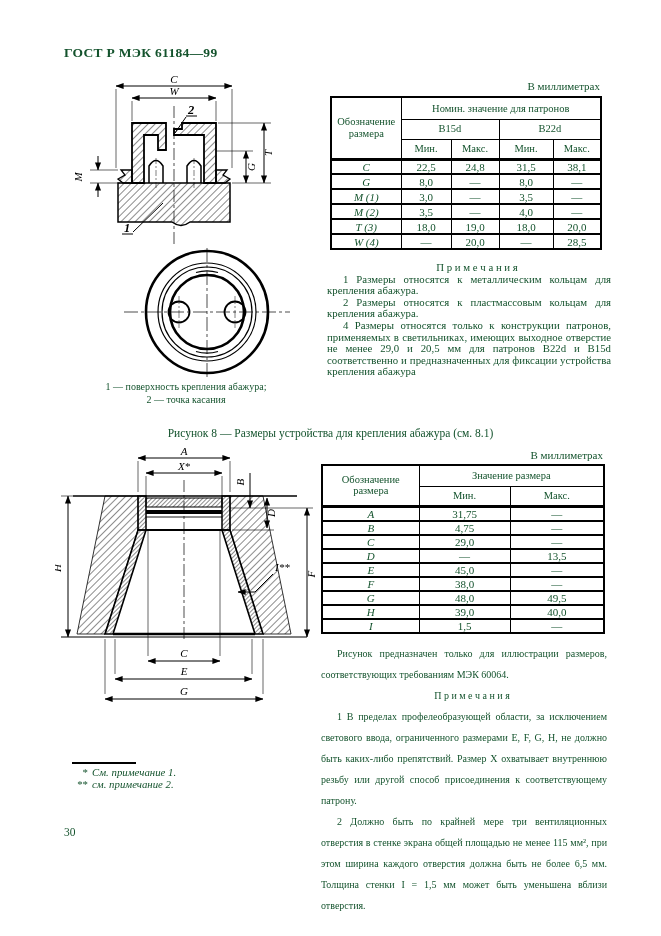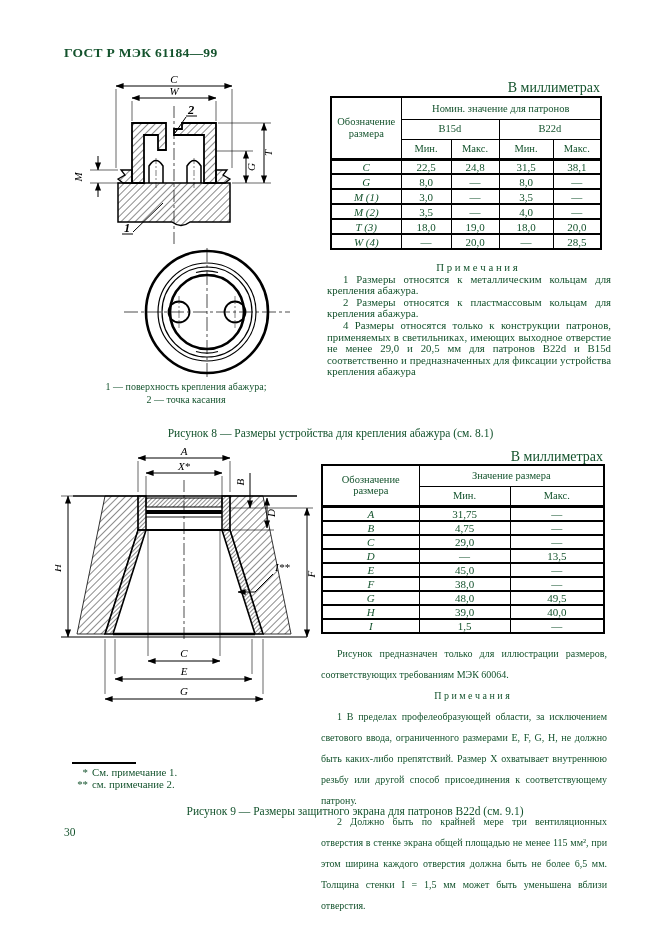--- a/index.html
+++ b/index.html
@@ -1,21 +1,21 @@
 <!DOCTYPE html>
 <html><head>
 <meta charset="utf-8">
 <style>
   * { margin:0; padding:0; box-sizing:border-box; }
   html,body { background:#ffffff; }
   .page { position:relative; width:661px; height:936px; background:#fff;
           font-family:"Liberation Serif", serif; color:#14532d; overflow:hidden; }
   .abs { position:absolute; }
   .doc-header { font-weight:bold; font-size:13.5px; letter-spacing:0.3px; }
-  .units { font-size:14px;margin-left:24px; }
+  .units { font-size:11px;margin-left:24px; }
   .pagenum { font-size:11.5px; }
   .caption { font-size:11.5px; text-align:center; }
 
   table { border-collapse:collapse; table-layout:fixed; background:#fff; }
   .dimtable { border:2.5px solid #000; }
   .dimtable th, .dimtable td { border:1px solid #000; text-align:center;
       vertical-align:middle; padding:0 2px; font-weight:normal; }
   .dimtable thead th { font-size:10.5px; line-height:11.5px; }
   .dimtable tbody td { font-size:11px; line-height:12px; border-top-width:2px; }
   .dimtable tbody tr:first-child td { border-top-width:3px; }
@@ -30,21 +30,21 @@
   .nb2 { font-size:10px; line-height:21px; }
   .note-block p { text-indent:16px; }
   .note-title { text-align:center; }
 
   .legend { font-size:10px; line-height:13px; text-align:center; }
 
   .footnotes { font-size:10.8px; line-height:12.8px; }
   .fn-rule { width:64px; height:1.5px; background:#000; margin-bottom:2px; }
   .fn-line { display:flex; }
   .fn-mark { width:16px; text-align:right; flex:0 0 16px; }
-  .fn-text { padding-left:4px; }
+  .fn-text { padding-left:4px;font-style:italic; }
 
   svg { display:block; }
   svg text { font-family:"Liberation Serif", serif; }
   .dim { font-size:11px; font-style:italic; }
   .plabel { font-size:12.5px; font-style:italic; font-weight:bold; }
 </style>
 </head>
 <body>
 
 <div class="page">
@@ -378,17 +378,16 @@
     <div class="fn-line">
       <span class="fn-mark">*</span>
       <span class="fn-text">См. примечание 1.</span>
     </div>
     <div class="fn-line">
       <span class="fn-mark">**</span>
       <span class="fn-text">см. примечание 2.</span>
     </div>
   </div>
 
-  <div class="abs caption" style="left:55px;top:805px;width:600px">Рисунок 9 — Размеры защитного экрана для патронов B22d (см. 9.1)</div>
 
   <div class="abs pagenum" style="left:64px;top:826px">30</div>
 
 </div>
 
 </body></html>

